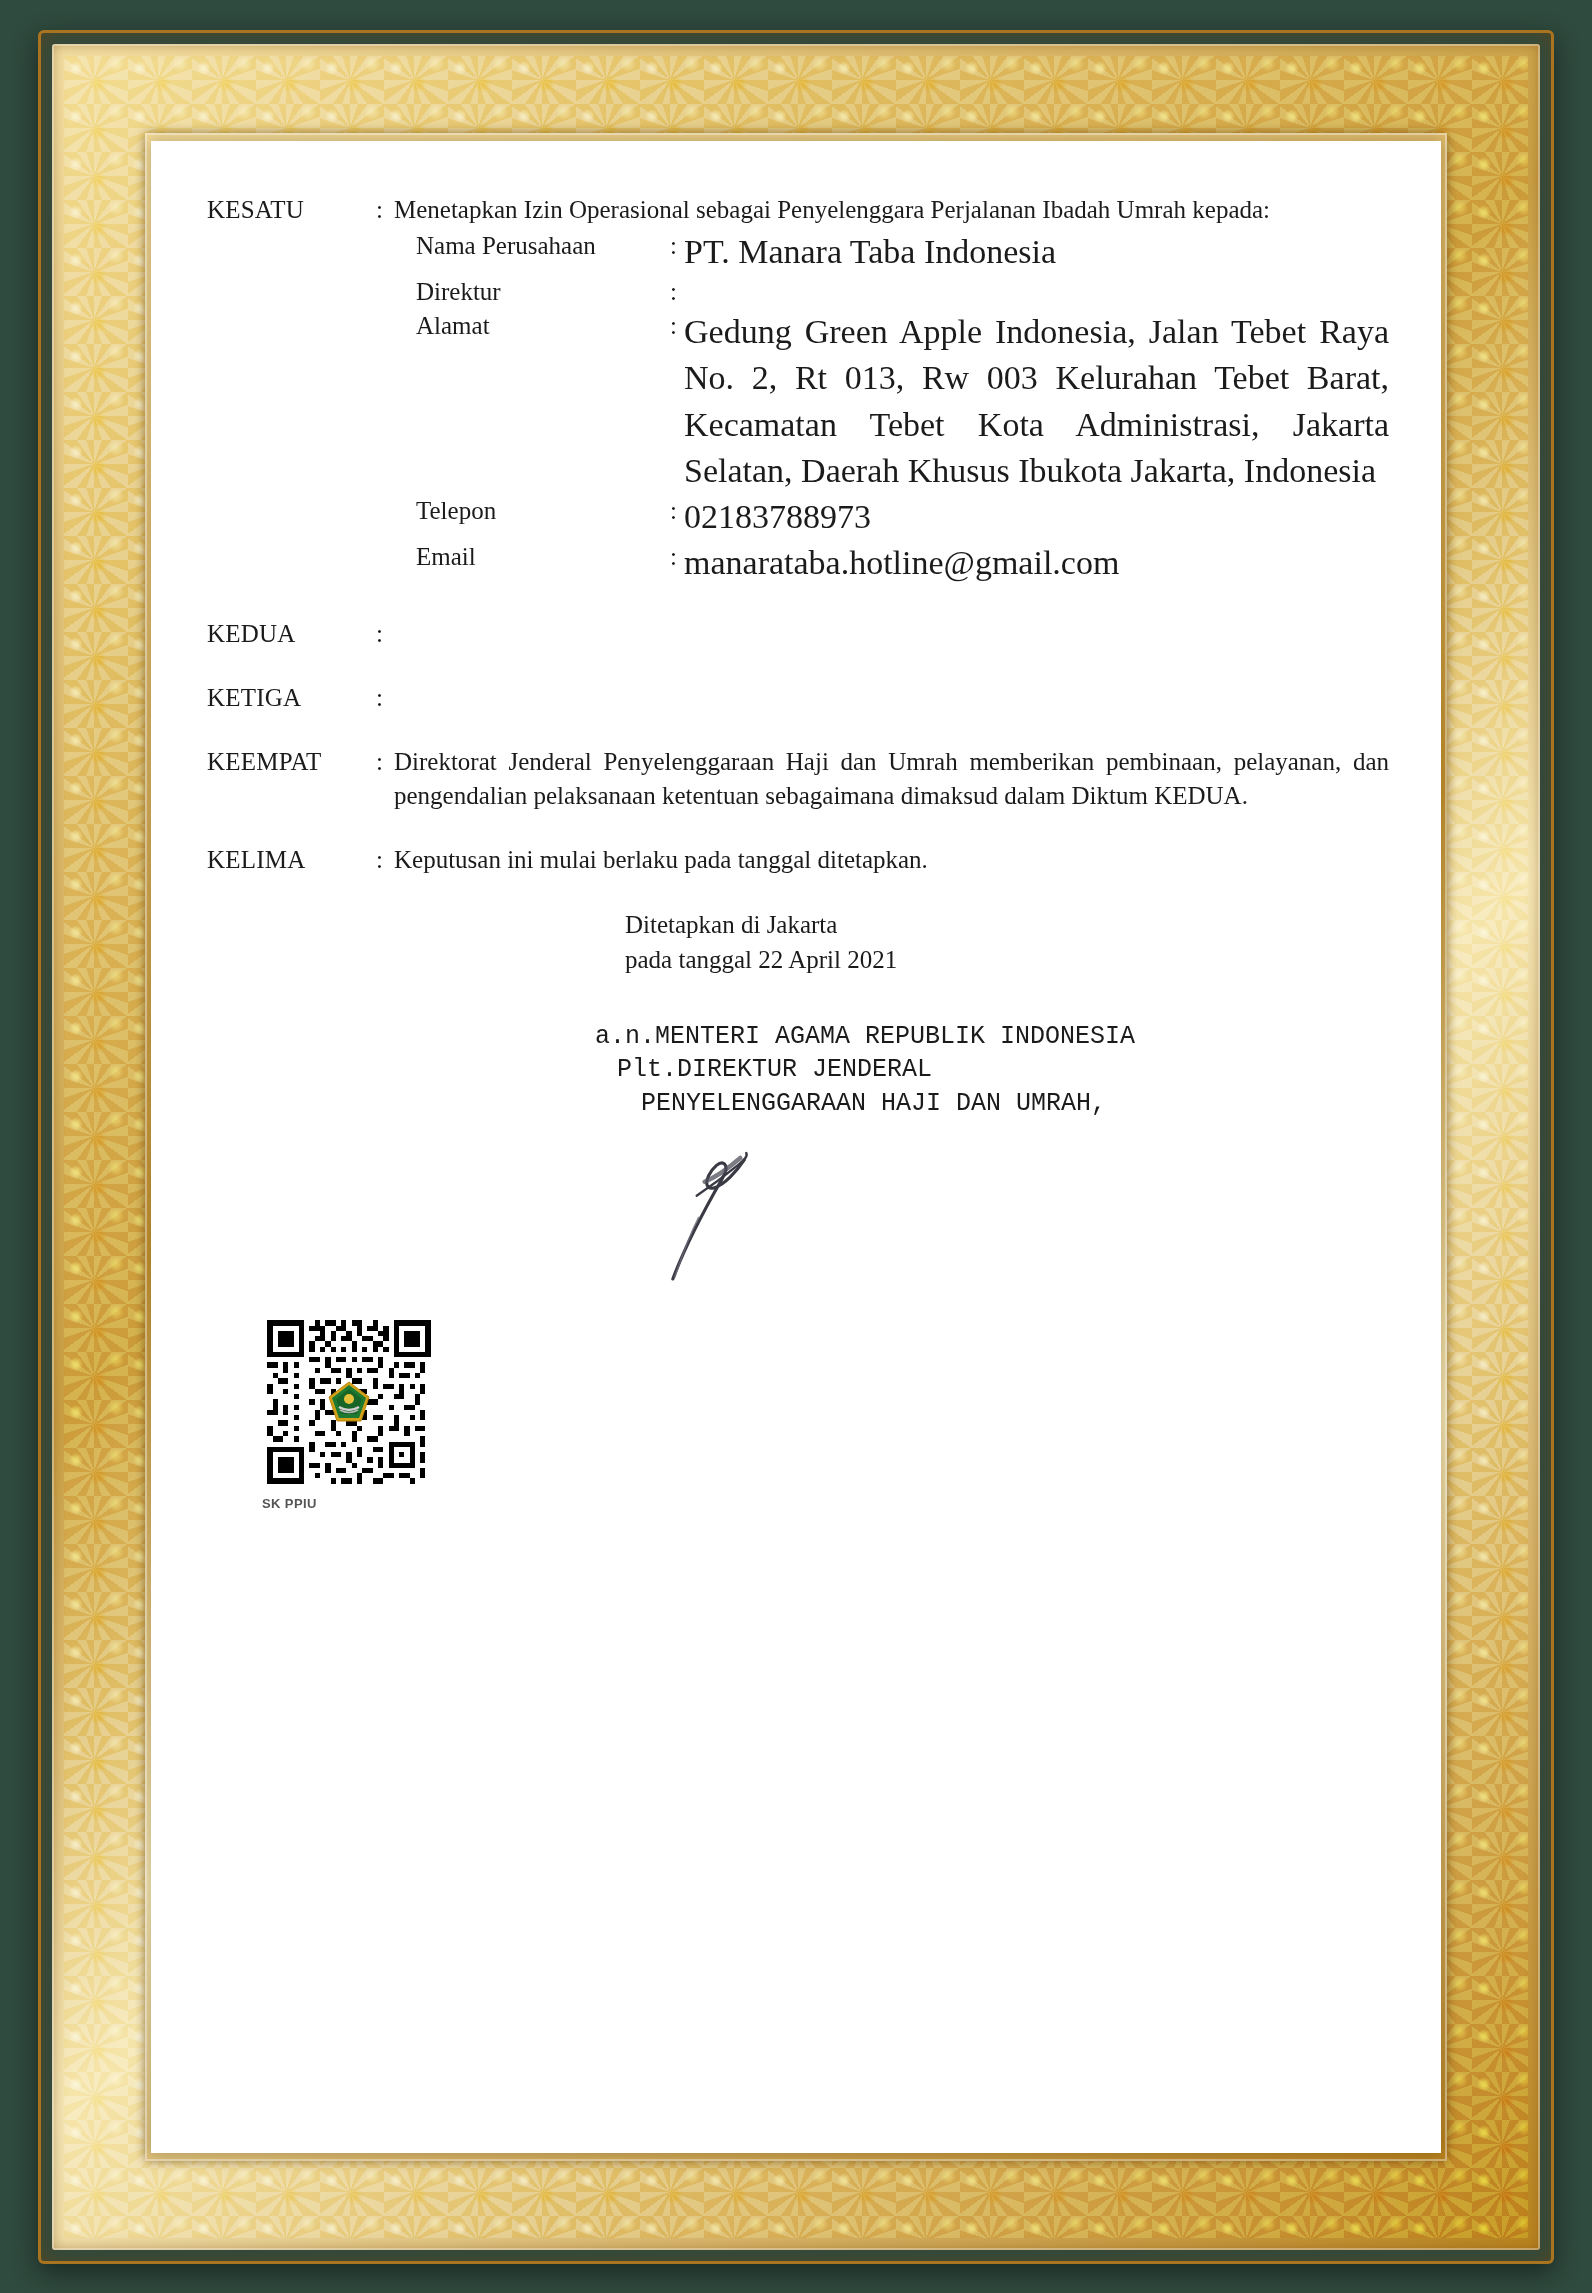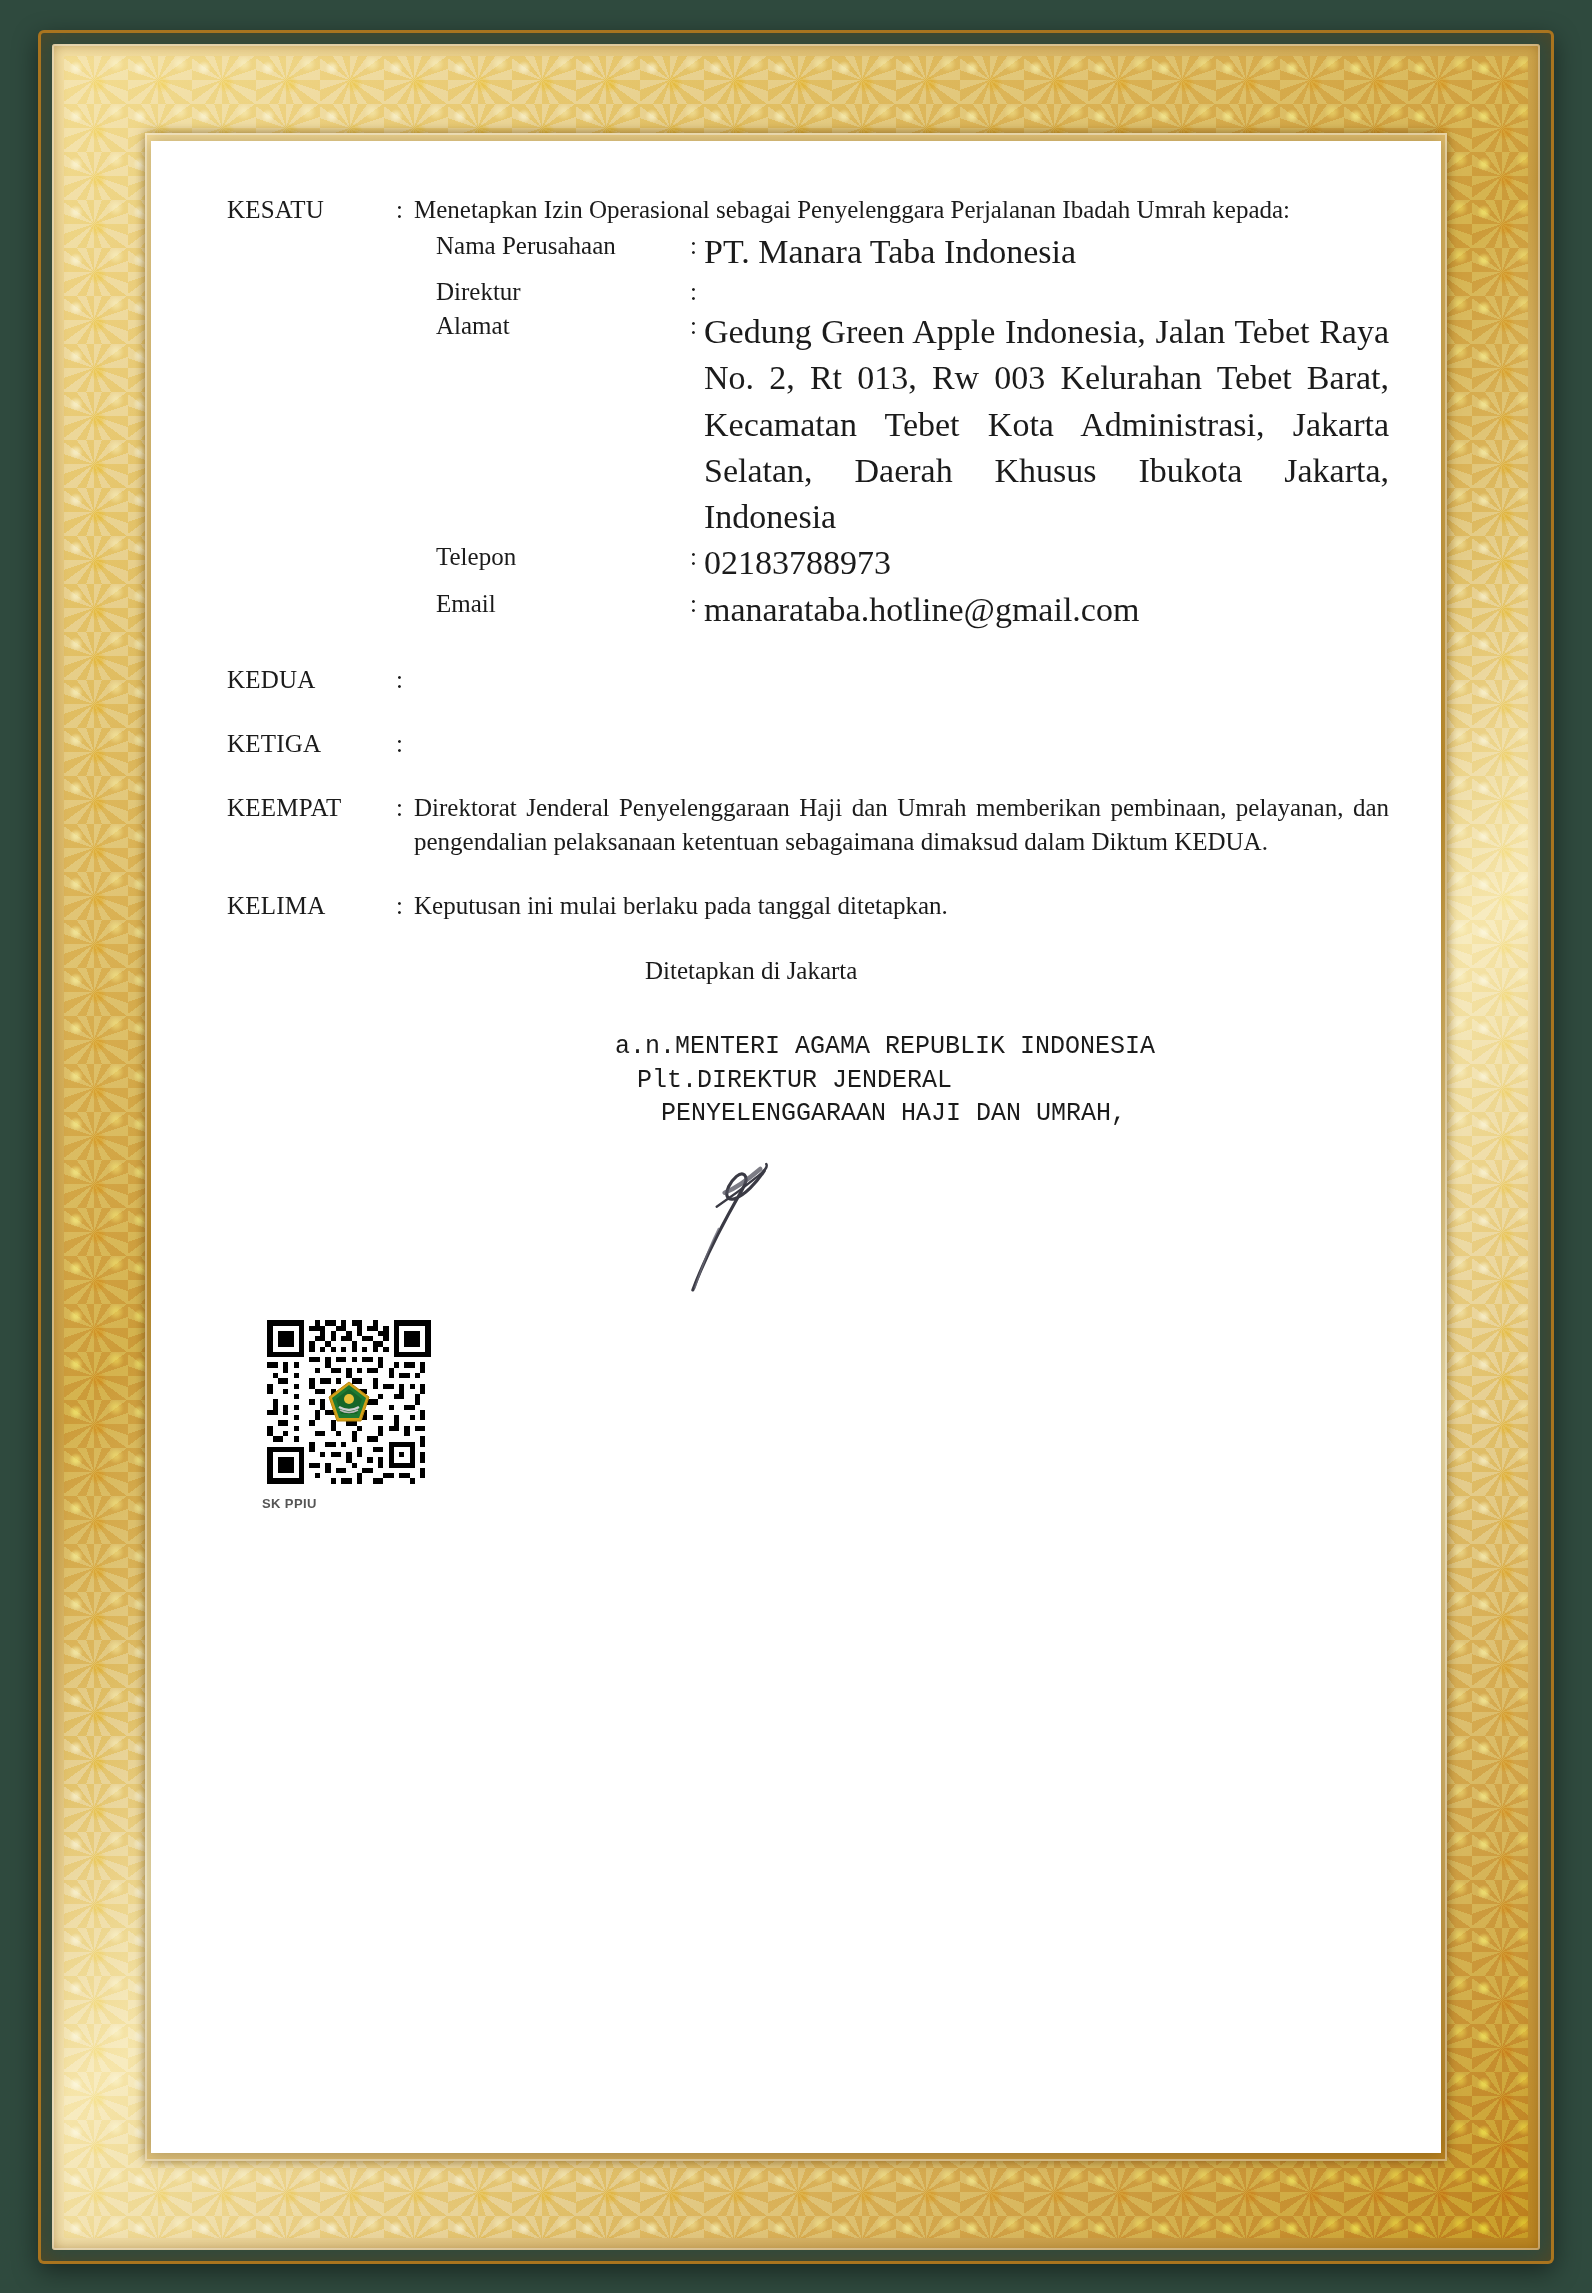--- a/index.html
+++ b/index.html
@@ -86,21 +86,21 @@
     left:151px; top:141px;
     width:1290px; height:2012px;
     background:#ffffff;
     box-shadow:0 0 14px rgba(0,0,0,.22);
     overflow:hidden;
   }
 
   .doc{
     position:absolute;
     left:0;top:0;right:0;bottom:0;
-    padding:52px 52px 0 76px;
+    padding:52px 52px 0 56px;
     box-sizing:border-box;
     color:#1b1b1b;
   }
 
   
   .diktum{
     display:flex;
     align-items:flex-start;
     margin-bottom:30px;
   }
@@ -291,20 +291,21 @@
       <div class="diktum">
         <div class="diktum-label">KELIMA</div>
         <div class="diktum-colon">:</div>
         <div class="diktum-body">
           <p>Keputusan ini mulai berlaku pada tanggal ditetapkan.</p>
         </div>
       </div>
 
       <div class="closing">
         <div>Ditetapkan di Jakarta</div>
+        <div>pada tanggal 22 April 2021</div>
       </div>
 
       <div class="signblock">
         <div class="l1">a.n.MENTERI AGAMA REPUBLIK INDONESIA</div>
         <div class="l2">Plt.DIREKTUR JENDERAL</div>
         <div class="l3">PENYELENGGARAAN HAJI DAN UMRAH,</div>
       </div>
 
       <div class="signature-area">
         <div class="signature-mark">

